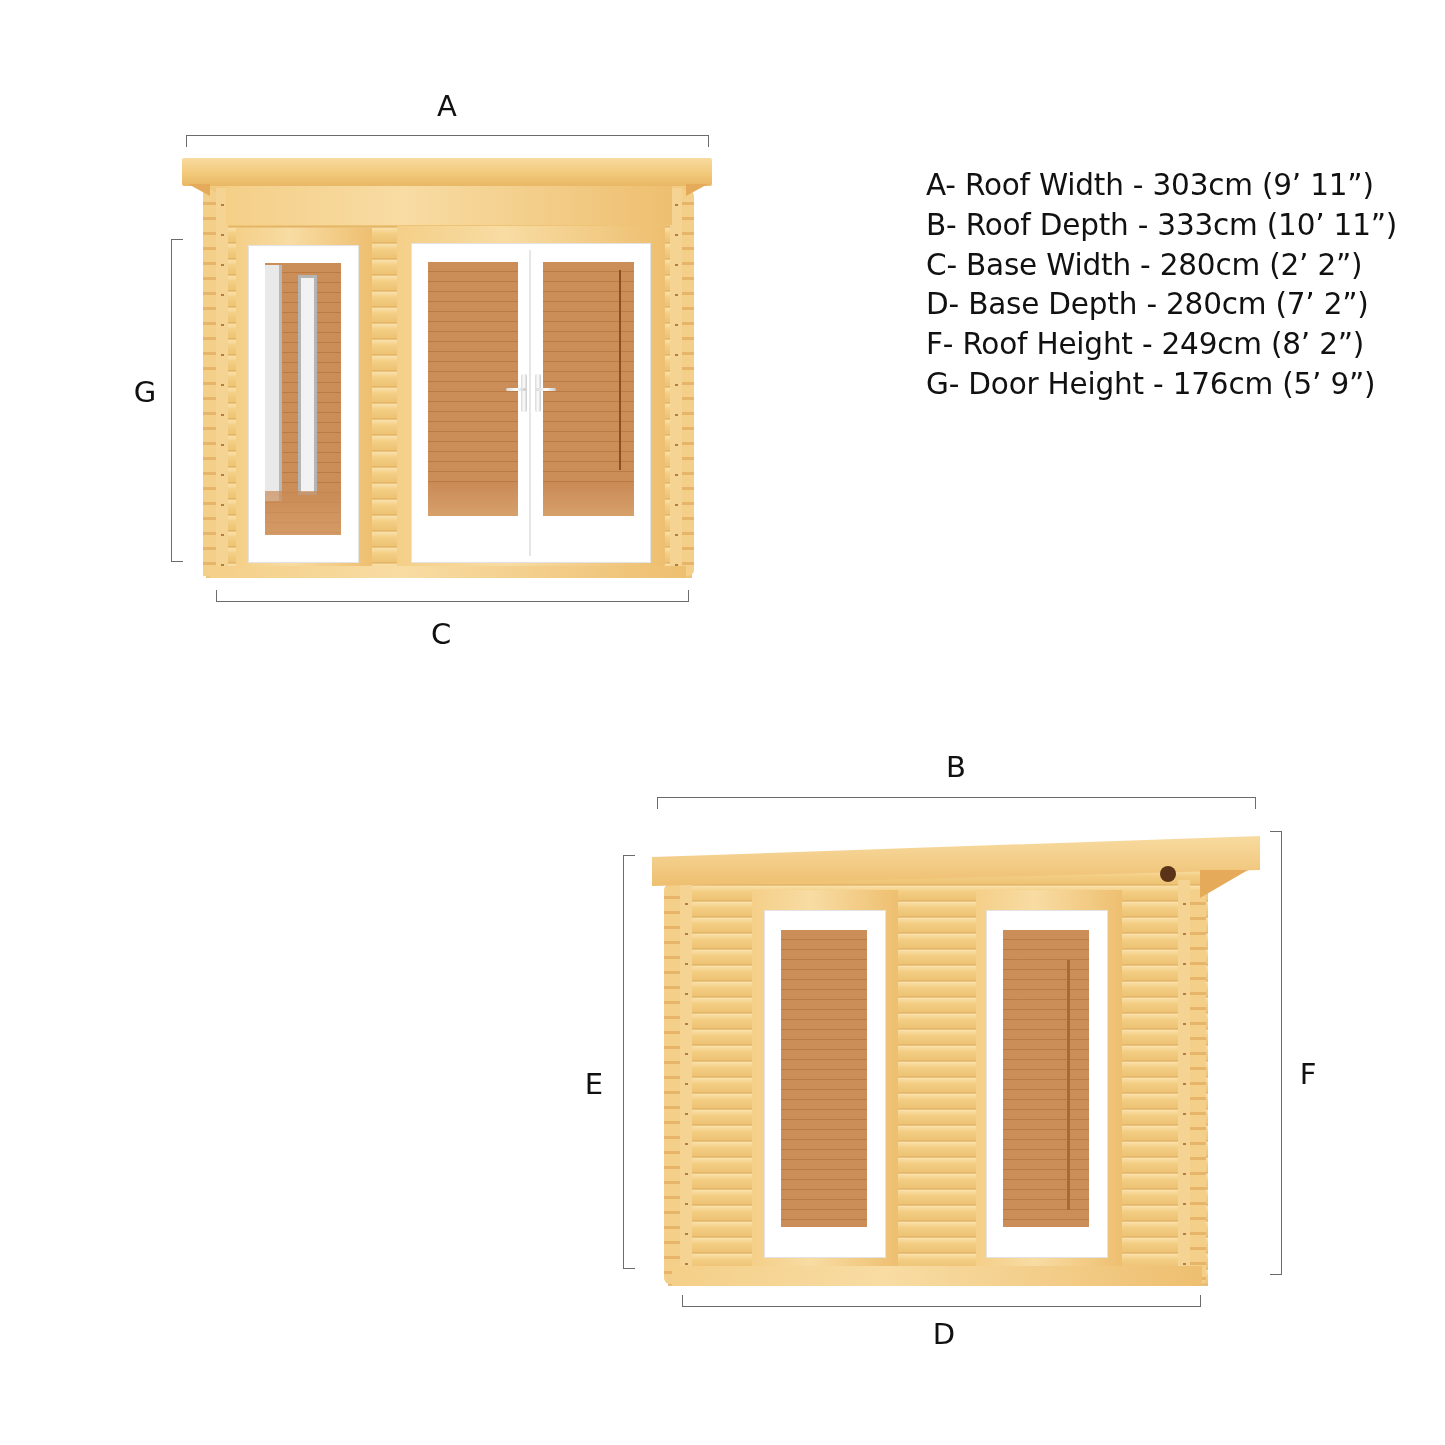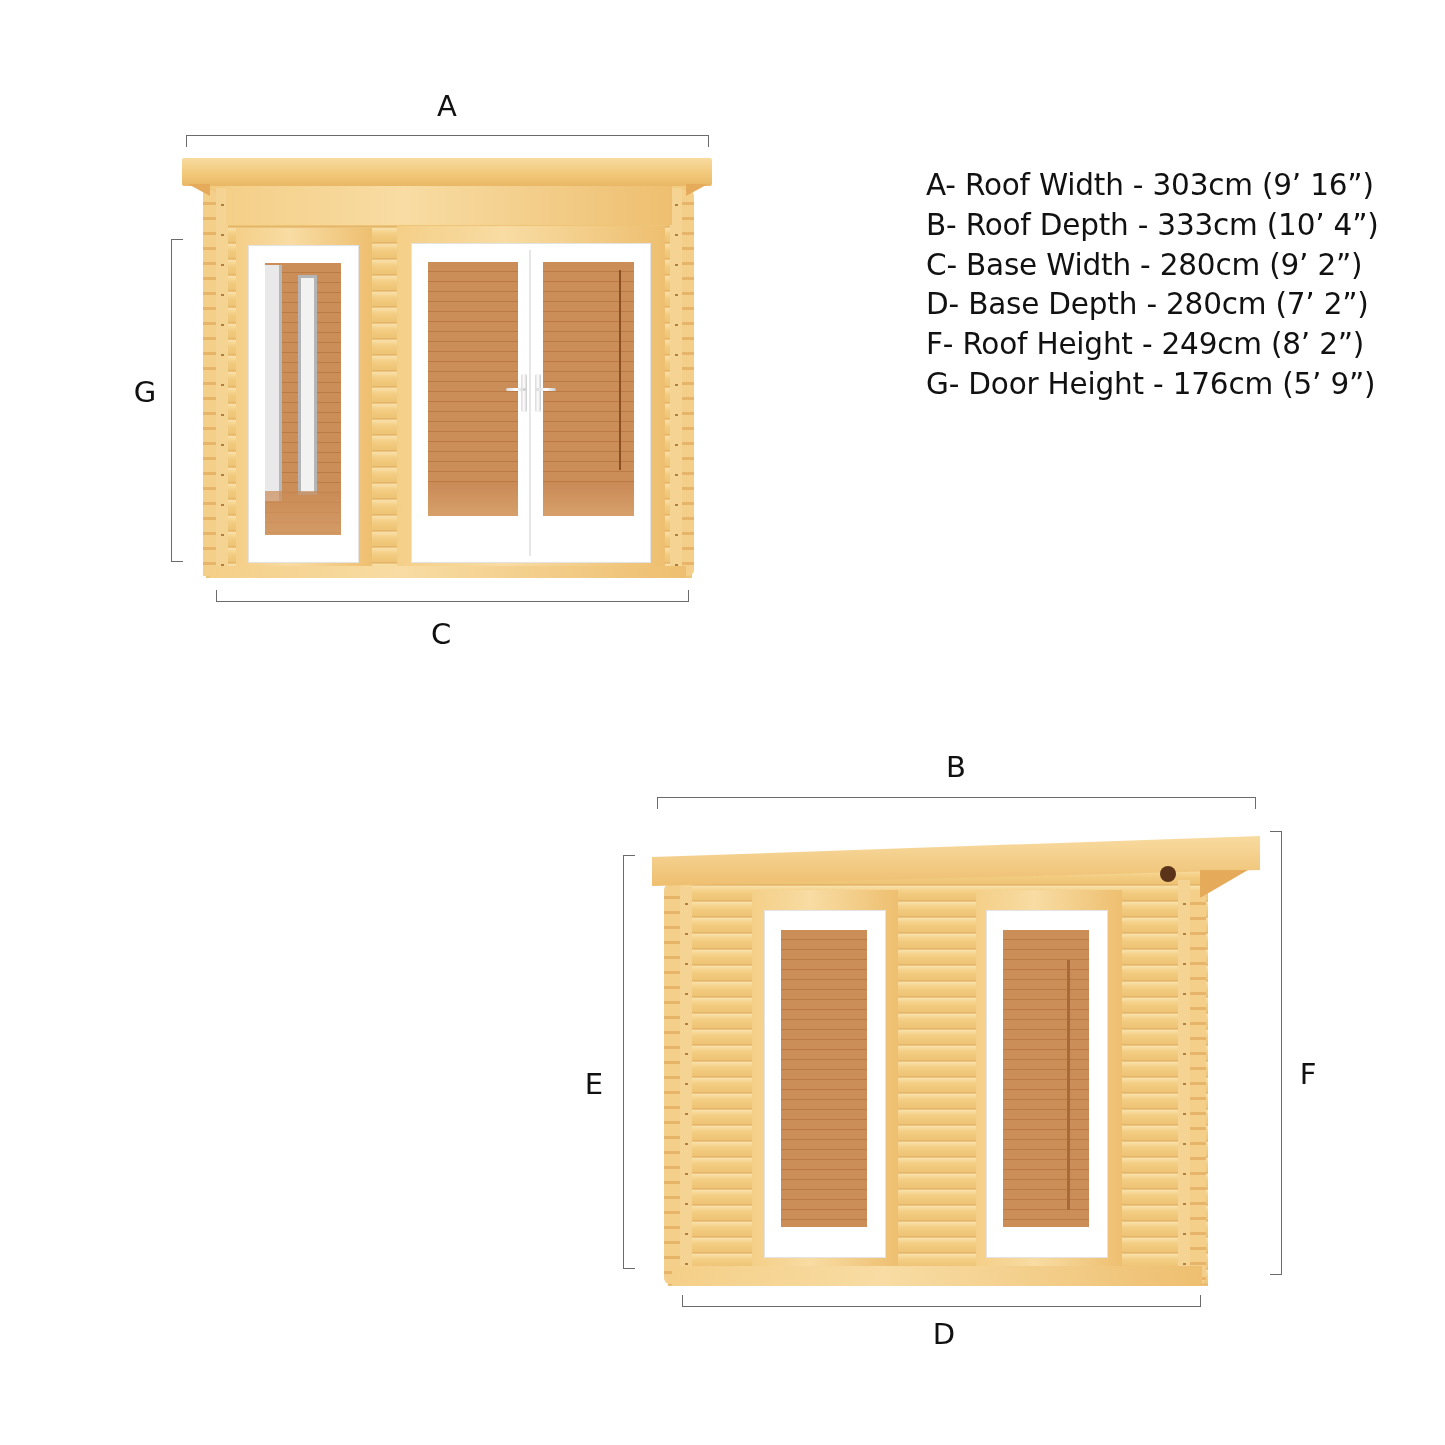--- a/index.html
+++ b/index.html
@@ -91,23 +91,23 @@
   </div>
   <div class="abs" style="left:529px;top:250px;width:2px;height:306px;background:#e6e6e6;"></div>
   <div class="handle" style="left:521px;top:374px;width:6px;height:38px;"></div>
   <div class="handle" style="left:506px;top:388px;width:20px;height:3px;"></div>
   <div class="handle" style="left:535px;top:374px;width:6px;height:38px;"></div>
   <div class="handle" style="left:536px;top:388px;width:20px;height:3px;"></div>
   <div class="abs trim" style="left:210px;top:566px;width:476px;height:12px;"></div>
 </div>
 
 <div class="legend">
-  <div>A- Roof Width - 303cm (9’ 16”)</div>
-  <div>B- Roof Depth - 333cm (10’ 4”)</div>
-  <div>C- Base Width - 280cm (9’ 2”)</div>
+  <div>A- Roof Width - 303cm (9’ 11”)</div>
+  <div>B- Roof Depth - 333cm (10’ 11”)</div>
+  <div>C- Base Width - 280cm (2’ 2”)</div>
   <div>D- Base Depth - 280cm (7’ 2”)</div>
   <div>F- Roof Height - 249cm (8’ 2”)</div>
   <div>G- Door Height - 176cm (5’ 9”)</div>
 </div>
 
 <div class="abs" style="left:560px;top:740px;width:800px;height:620px;">
 
   <div class="dim-letter" style="left:376px;top:13px;">B</div>
   <div class="dim-h top" style="left:97px;top:57px;width:599px;"></div>
 

